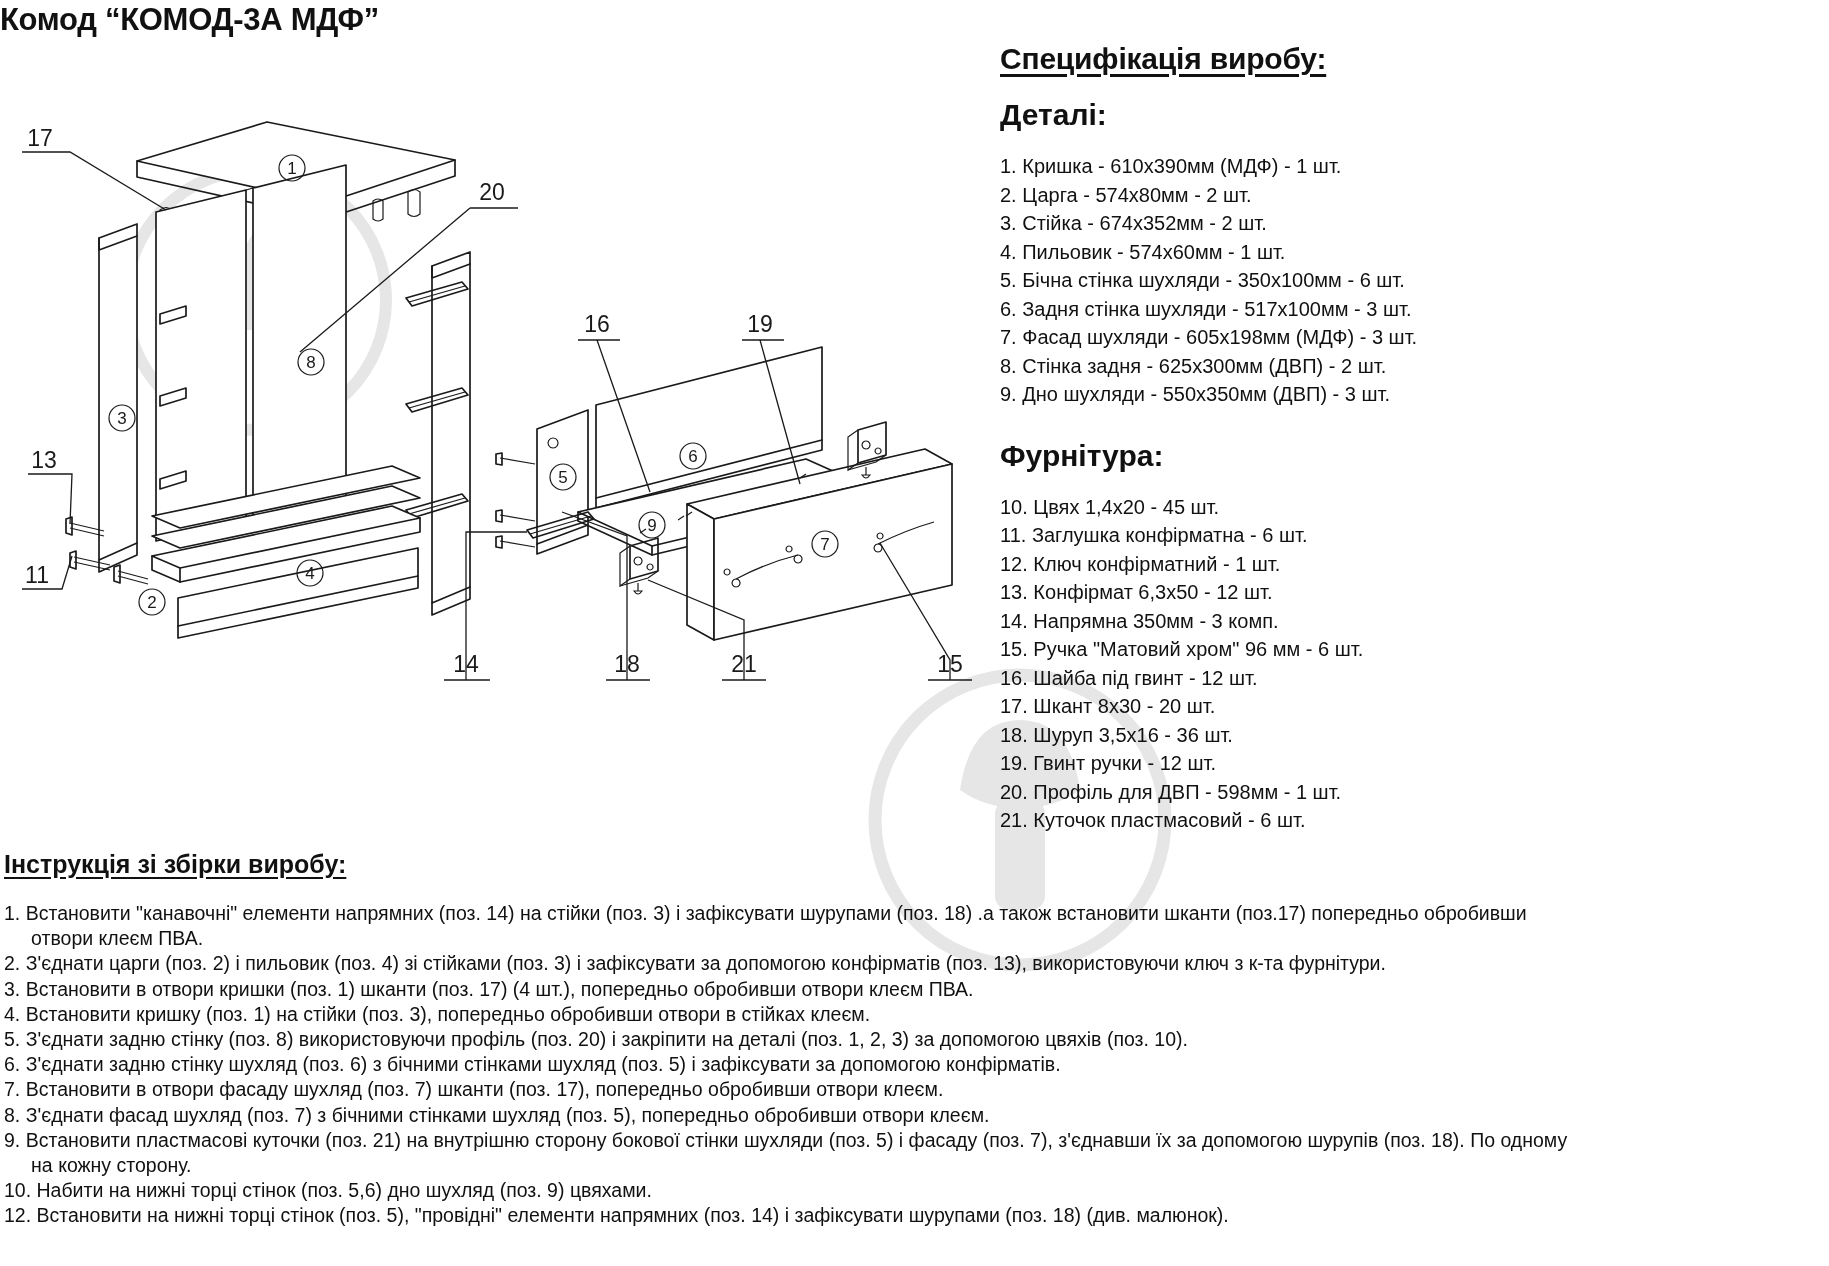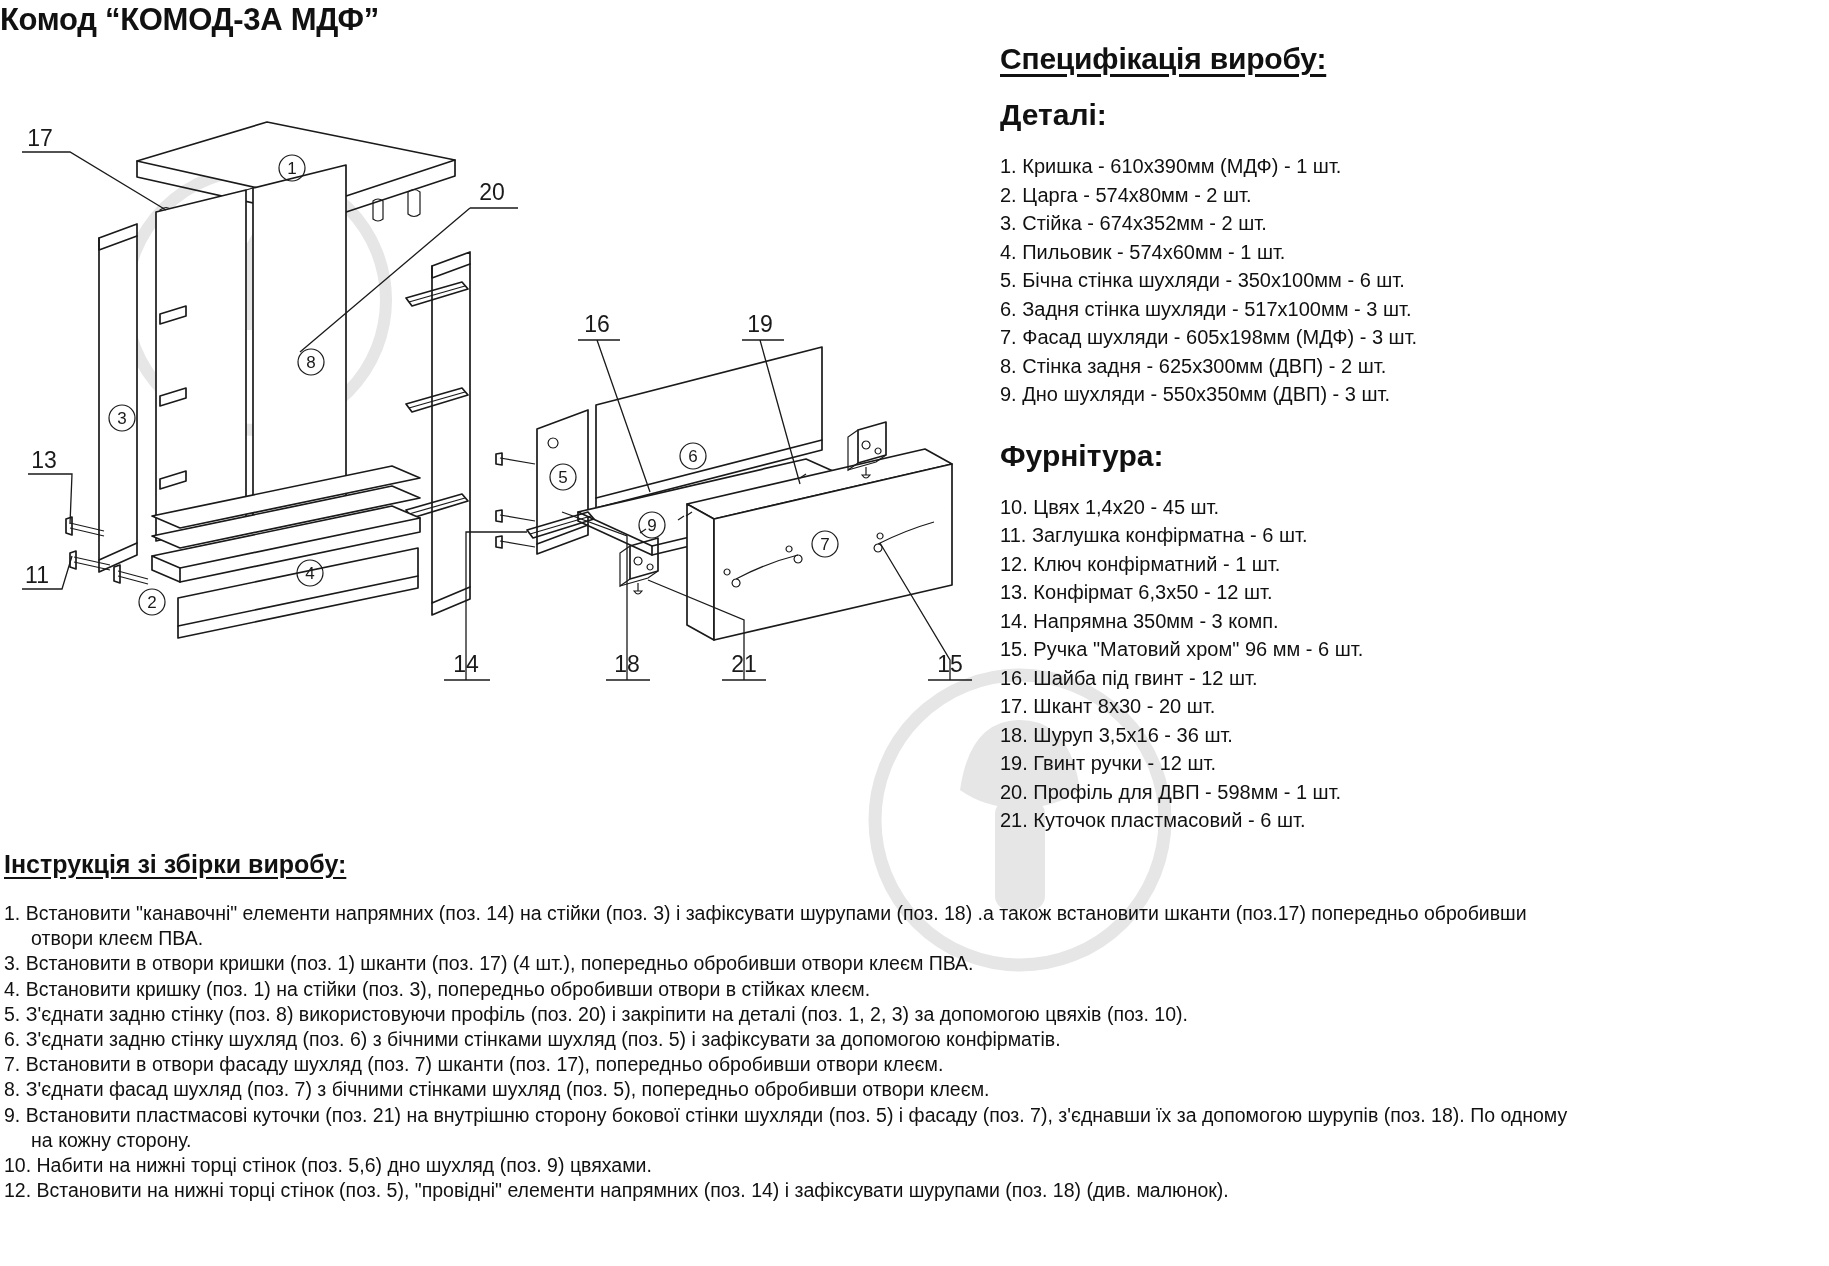--- a/index.html
+++ b/index.html
@@ -364,20 +364,21 @@
     <li>20. Профіль для ДВП - 598мм - 1 шт.</li>
     <li>21. Куточок пластмасовий - 6 шт.</li>
   </ul>
 </div>
 
 <div id="instructions">
   <div id="instructions-title">Інструкція зі збірки виробу:</div>
   <ol class="instr-list">
     <li>1. Встановити "канавочні" елементи напрямних (поз. 14) на стійки (поз. 3) і зафіксувати шурупами (поз. 18) .а також встановити шканти (поз.17) попередньо обробивши
      отвори клеєм ПВА.</li>
+    <li>2. З'єднати царги (поз. 2) і пильовик (поз. 4) зі стійками (поз. 3) і зафіксувати за допомогою конфірматів (поз. 13), використовуючи ключ з к-та фурнітури.</li>
     <li>3. Встановити в отвори кришки (поз. 1) шканти (поз. 17) (4 шт.), попередньо обробивши отвори клеєм ПВА.</li>
     <li>4. Встановити кришку (поз. 1) на стійки (поз. 3), попередньо обробивши отвори в стійках клеєм.</li>
     <li>5. З'єднати задню стінку (поз. 8) використовуючи профіль (поз. 20) і закріпити на деталі (поз. 1, 2, 3) за допомогою цвяхів (поз. 10).</li>
     <li>6. З'єднати задню стінку шухляд (поз. 6) з бічними стінками шухляд (поз. 5) і зафіксувати за допомогою конфірматів.</li>
     <li>7. Встановити в отвори фасаду шухляд (поз. 7) шканти (поз. 17), попередньо обробивши отвори клеєм.</li>
     <li>8. З'єднати фасад шухляд (поз. 7) з бічними стінками шухляд (поз. 5), попередньо обробивши отвори клеєм.</li>
     <li>9. Встановити пластмасові куточки (поз. 21) на внутрішню сторону бокової стінки шухляди (поз. 5) і фасаду (поз. 7), з'єднавши їх за допомогою шурупів (поз. 18). По одному
      на кожну сторону.</li>
     <li>10. Набити на нижні торці стінок (поз. 5,6) дно шухляд (поз. 9) цвяхами.</li>
     <li>12. Встановити на нижні торці стінок (поз. 5), "провідні" елементи напрямних (поз. 14) і зафіксувати шурупами (поз. 18) (див. малюнок).</li>

